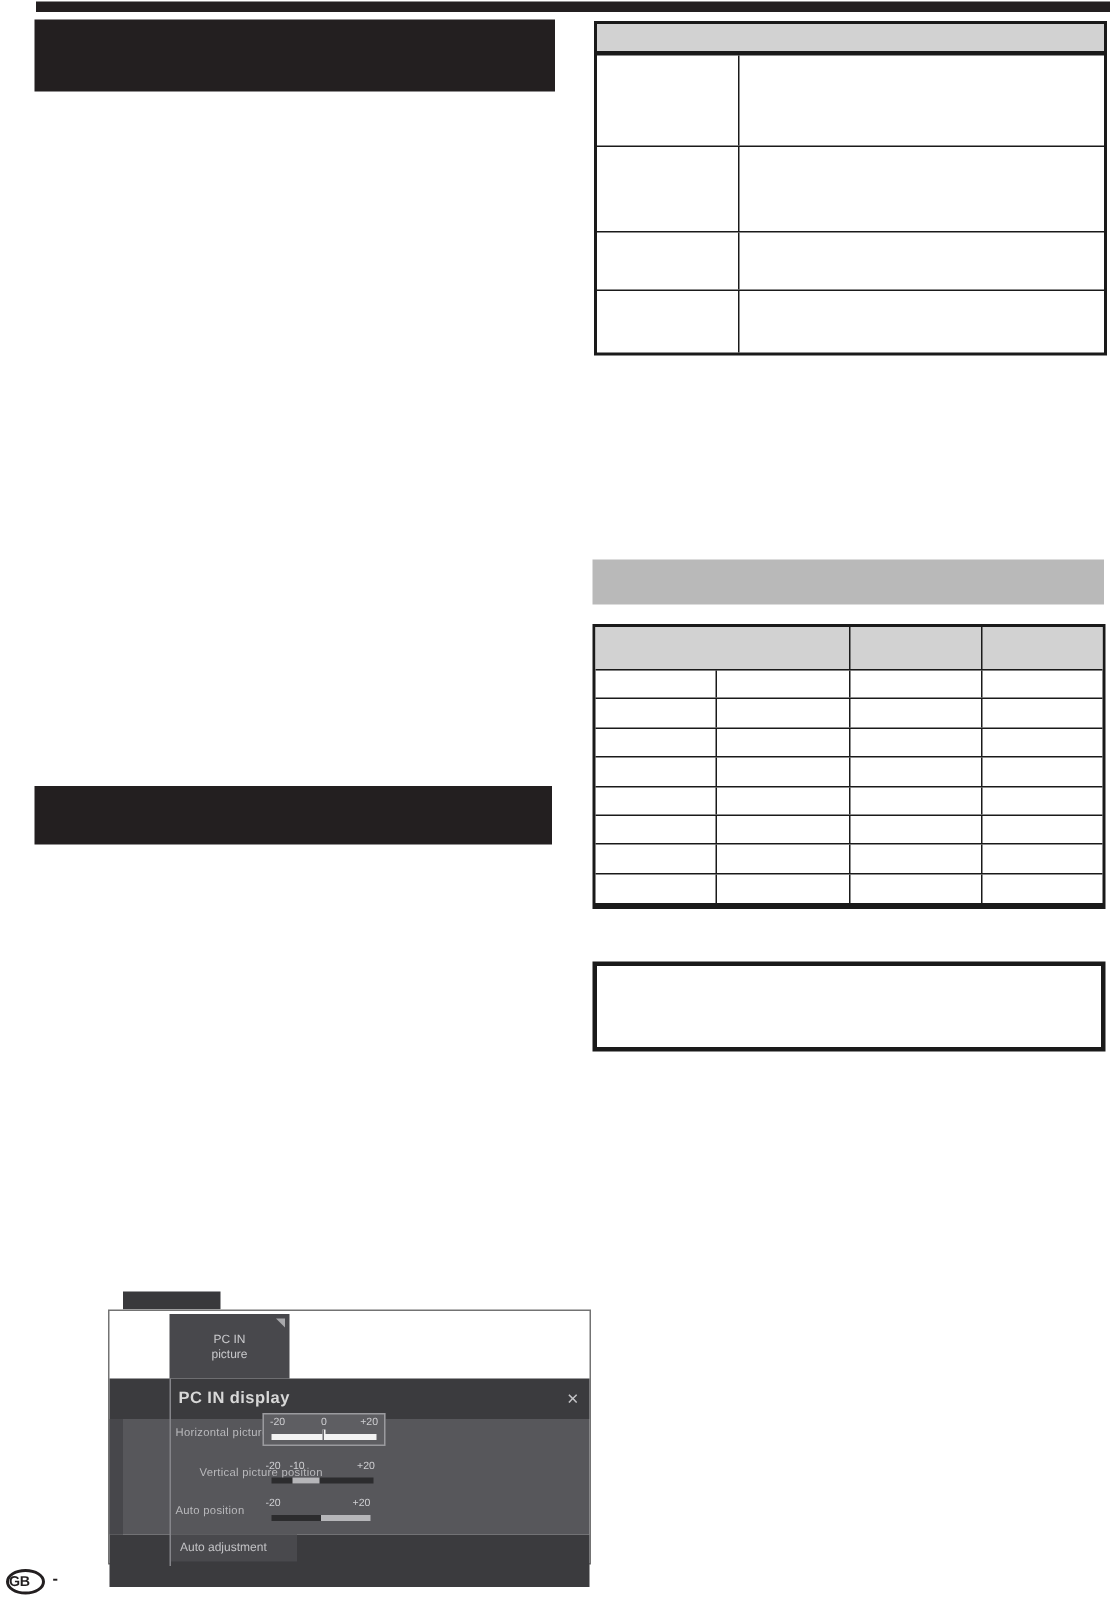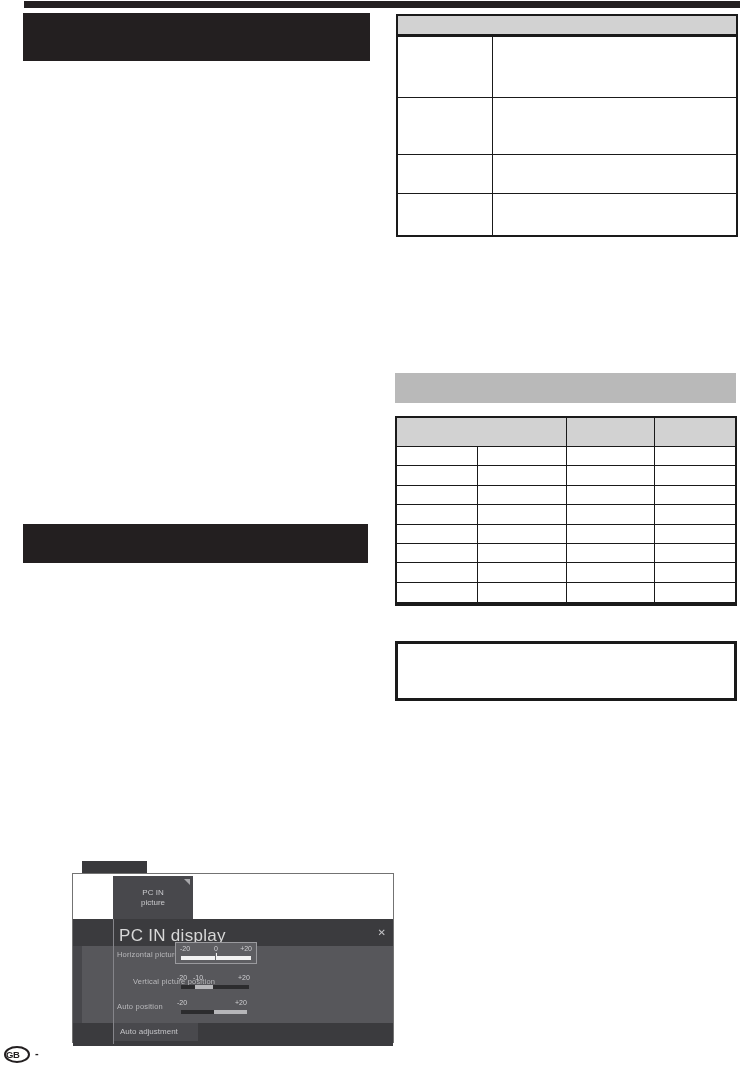--- a/index.html
+++ b/index.html
@@ -45,35 +45,35 @@
   .osd-stub { left:82px; top:861px; width:65px; height:12px; background:#39393c; }
   .osd-tab {
     position:absolute; left:40px; top:2px; width:80px; height:43px; background:#48484c;
     color:#c9c9cc; font-size:8px; line-height:10px; text-align:center; padding-top:12px;
   }
   .osd-tab-arrow {
     position:absolute; right:3px; top:3px; width:0; height:0;
     border-top:6px solid #a8a8ab; border-left:6px solid transparent;
   }
   .osd-title { position:absolute; left:0; top:45px; width:100%; height:27px; background:#3b3b3e; }
-  .osd-title-text { position:absolute; left:46px; top:7px; font-size:17px; color:#d8d8d8; letter-spacing:0.3px; }
+  .osd-title-text { position:absolute; left:46px; top:7px; font-size:11px; color:#d8d8d8; letter-spacing:0.3px;font-weight:bold; }
   .osd-close { position:absolute; right:7px; top:8px; font-size:10px; color:#c4c4c7; }
   .osd-body { position:absolute; left:0; top:72px; width:100%; height:77px; background:#57575b; }
   .osd-leftstrip { position:absolute; left:0; top:0; width:9px; height:77px; background:#47474b; }
   .osd-vline { position:absolute; left:40px; top:45px; width:1px; height:125px; background:#85858a; }
   .osd-label { position:absolute; font-size:7.5px; color:#b9b9bc; letter-spacing:0.2px; }
   .osd-scale { position:absolute; font-size:7px; color:#cfcfd2; }
   .sel-box {
     position:absolute; left:102px; top:-4px; width:82px; height:22px;
     border:1px solid #9a9a9e; background:#5e5e62;
   }
   .trk { position:absolute; height:4px; }
   .trk-dark { background:#2c2c2e; }
   .trk-light { background:#b6b6b9; }
-  .osd-bottom { position:absolute; left:0; top:149px; width:100%; height:23px; background:#3b3b3e; }
+  .osd-bottom { position:absolute; left:0; top:149px; width:100%; height:35px; background:#3b3b3e; }
   .auto-btn {
     position:absolute; left:41px; top:0; width:84px; height:18px; background:#49494d;
     color:#c3c3c6; font-size:8px; line-height:18px; padding-left:6px;
   }
 
   
   .footer-oval {
     left:4px; top:1046px; width:26px; height:17px; border:2px solid #231f20; border-radius:50%;
     color:#231f20; font-size:9.5px; font-weight:bold; text-align:left; line-height:13px;
     letter-spacing:-0.3px;

